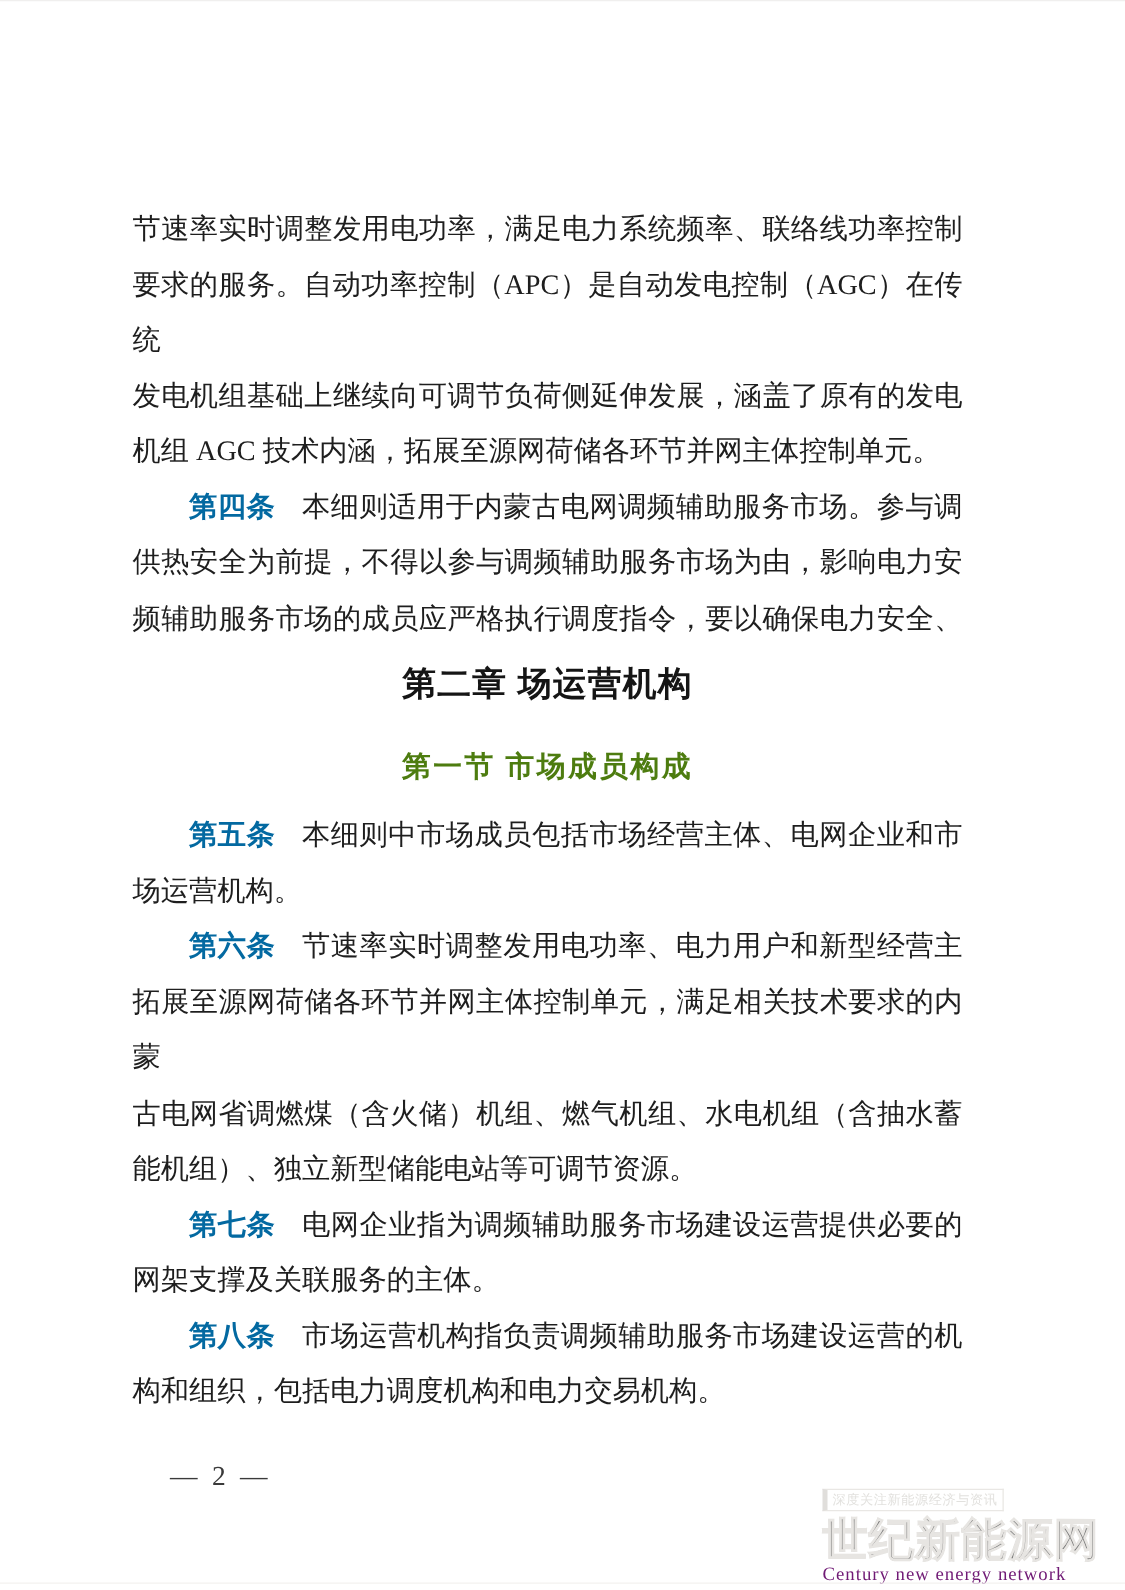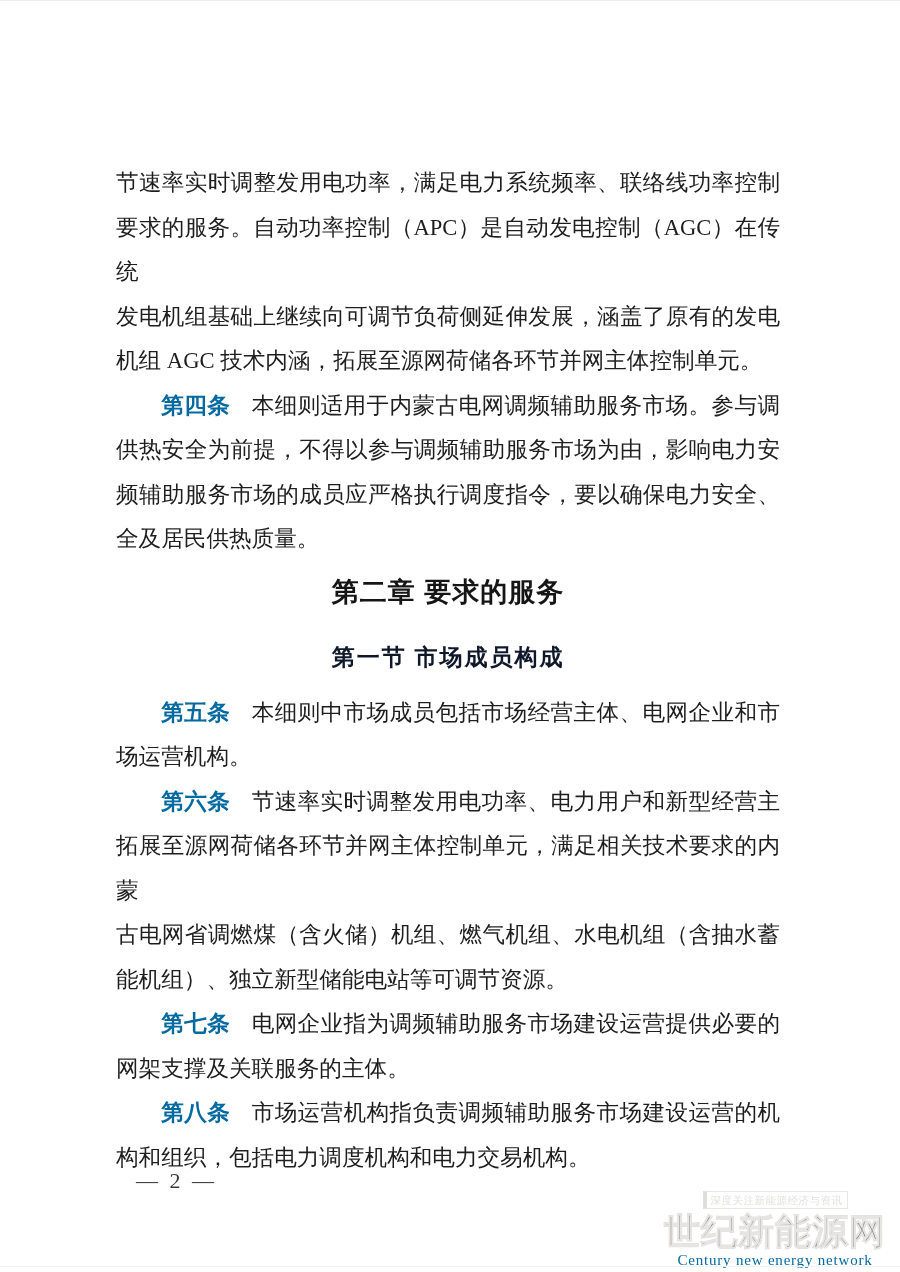--- a/index.html
+++ b/index.html
@@ -18,21 +18,21 @@
   .edge-rule-top {
     position: absolute; left: 0; top: 0; width: 900px; height: 1px;
     background: #f0efee;
   }
   .edge-rule-bottom {
     position: absolute; left: 0; top: 1266px; width: 900px; height: 1px;
     background: #f4f2f0;
   }
   .doc-body {
     position: absolute;
-    left: 116px;
+    left: 106px;
     top: 161px;
     width: 664px;
     color: #1e1e1e;
     font-size: 22.6px;
     line-height: 44.5px;
   }
   .para { margin: 0; }
   .line {
     text-align: justify;
     text-align-last: justify;
@@ -51,42 +51,42 @@
     font-weight: 700;
     color: #151515;
     text-align: center;
     text-align-last: center;
     letter-spacing: 1px;
     margin-top: 8px;
   }
   .h-section {
     font-size: 23px;
     font-weight: 600;
-    color: #0f172a;
+    color: #4d7c0f;
     text-align: center;
     text-align-last: center;
     letter-spacing: 2px;
     margin-top: 22px;
   }
   .h-section + .para { margin-top: 10px; }
   .page-number {
     position: absolute;
     left: 136px;
     top: 1168px;
     font-size: 22px;
     color: #3a3a3a;
     letter-spacing: 3px;
     line-height: 26px;
   }
   .watermark {
     position: absolute;
     right: 8px;
     top: 1190px;
     width: 234px;
-    text-align: center;
+    text-align: left;
     user-select: none;
   }
   .wm-badge {
     display: inline-block;
     font-family: "Liberation Sans", sans-serif;
     font-size: 10.5px;
     color: #e2e1de;
     border: 1px solid #e9e7e4;
     border-left: 4px solid #e0dedb;
     padding: 2px 4px;
@@ -101,21 +101,21 @@
     letter-spacing: 1px;
     line-height: 44px;
     color: #737373;
     -webkit-text-stroke: 1px #e7e5e2;
     white-space: nowrap;
     margin-top: 1px;
   }
   .wm-en {
     font-family: "Liberation Serif", serif;
     font-size: 15px;
-    color: #0369a1;
+    color: #701a75;
     letter-spacing: 0.8px;
     line-height: 16px;
     margin-top: -2px;
   }
 </style>
 </head>
 <body>
 
 <div class="page">
   <div class="edge-rule-top"></div>
@@ -124,23 +124,22 @@
       <div class="para">
         <div class="line">节速率实时调整发用电功率，满足电力系统频率、联络线功率控制</div>
         <div class="line">要求的服务。自动功率控制（APC）是自动发电控制（AGC）在传统</div>
         <div class="line">发电机组基础上继续向可调节负荷侧延伸发展，涵盖了原有的发电</div>
         <div class="line last">机组 AGC 技术内涵，拓展至源网荷储各环节并网主体控制单元。</div>
       </div>
       <div class="para">
         <div class="line first"><b class="article-label">第四条</b><span>本细则适用于内蒙古电网调频辅助服务市场。参与调</span></div>
         <div class="line">供热安全为前提，不得以参与调频辅助服务市场为由，影响电力安</div>
         <div class="line">频辅助服务市场的成员应严格执行调度指令，要以确保电力安全、</div>
-        <div class="line last">全及居民供热质量。</div>
       </div>
-      <div class="h-chapter">第二章 要求的服务</div>
+      <div class="h-chapter">第二章 场运营机构</div>
       <div class="h-section">第一节 市场成员构成</div>
       <div class="para">
         <div class="line first"><b class="article-label">第五条</b><span>本细则中市场成员包括市场经营主体、电网企业和市</span></div>
         <div class="line last">场运营机构。</div>
       </div>
       <div class="para">
         <div class="line first"><b class="article-label">第六条</b><span>节速率实时调整发用电功率、电力用户和新型经营主</span></div>
         <div class="line">拓展至源网荷储各环节并网主体控制单元，满足相关技术要求的内蒙</div>
         <div class="line">古电网省调燃煤（含火储）机组、燃气机组、水电机组（含抽水蓄</div>
         <div class="line last">能机组）、独立新型储能电站等可调节资源。</div>

